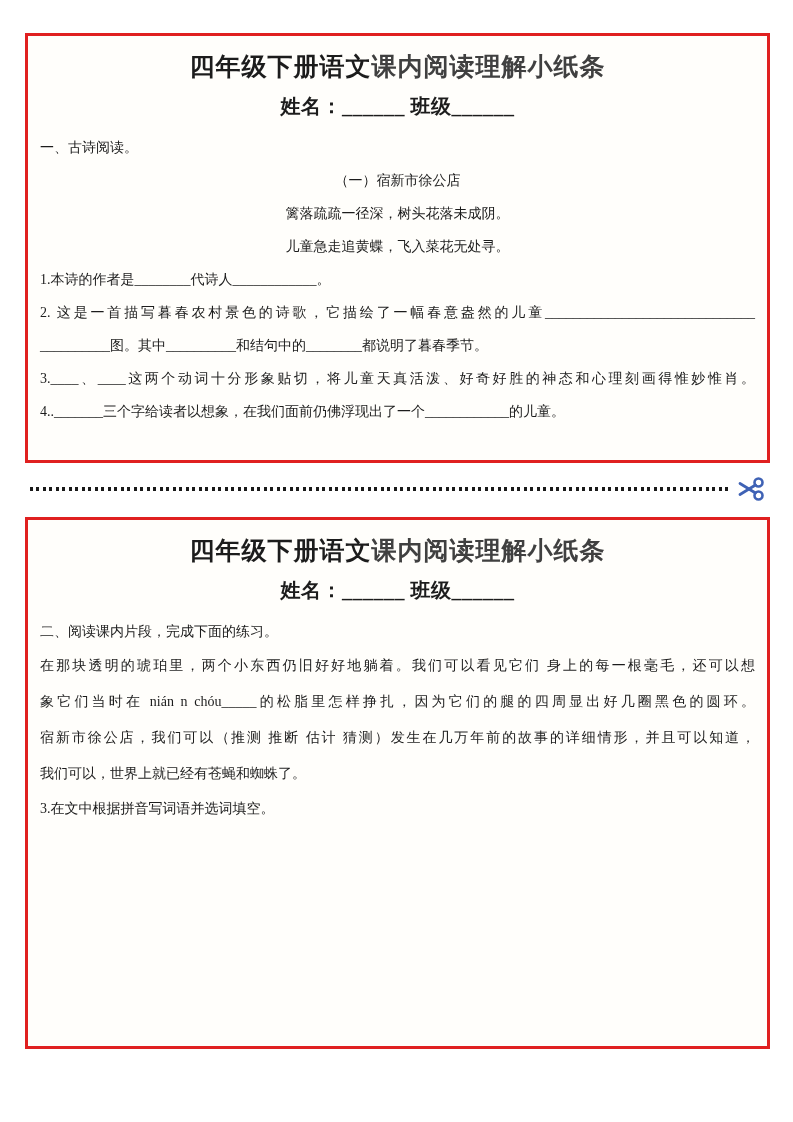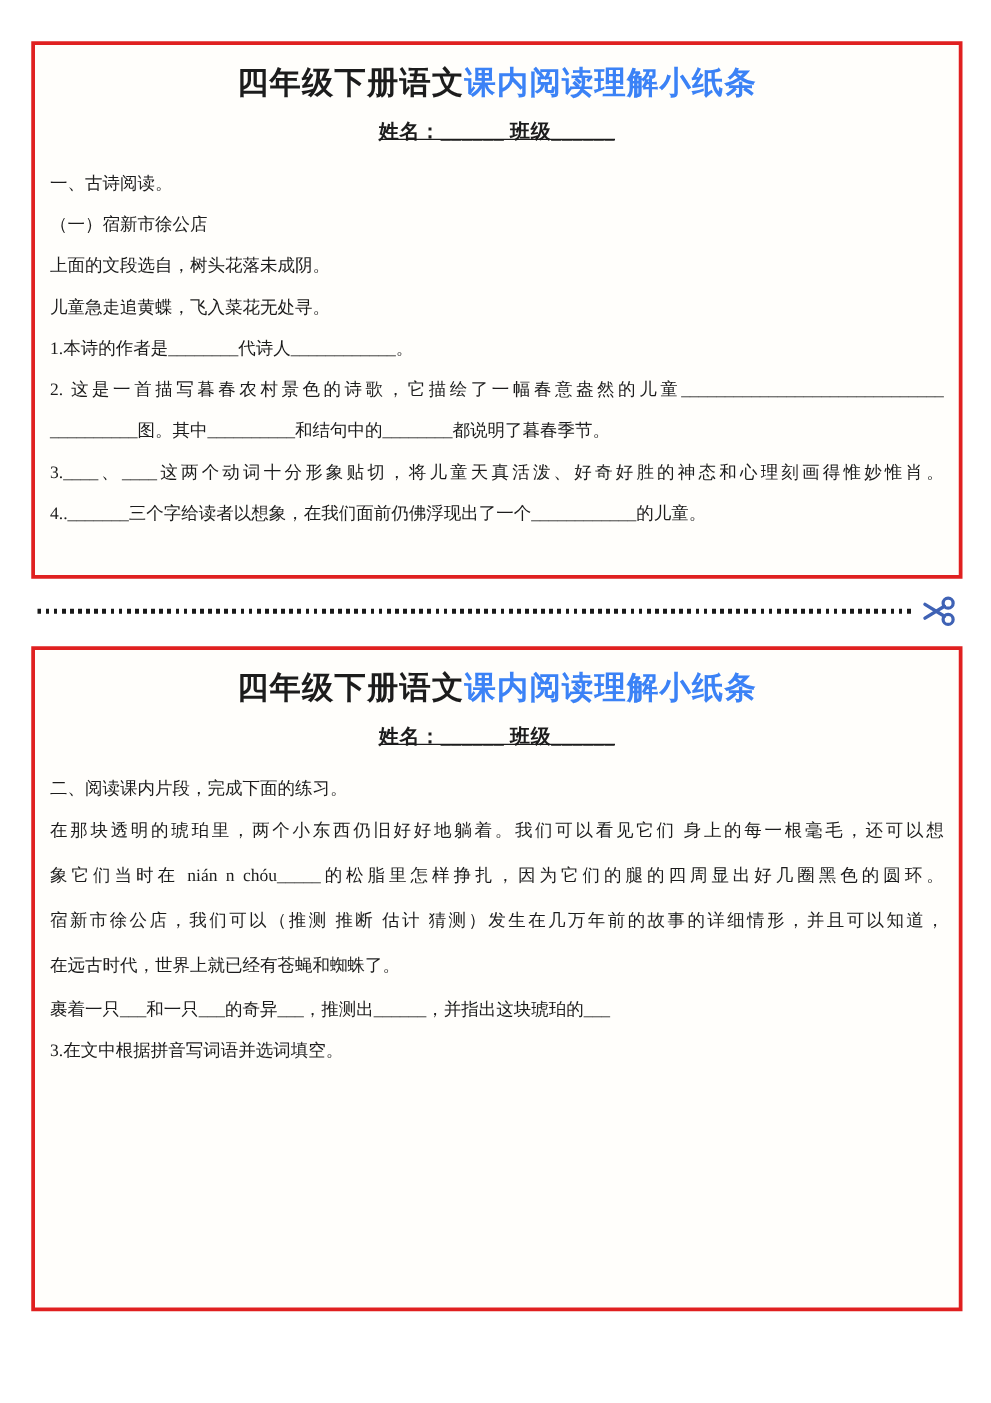--- a/index.html
+++ b/index.html
@@ -12,27 +12,27 @@
     position:absolute;left:25px;width:745px;box-sizing:border-box;
     border:3px solid #e02020;background:#fffefb;
     padding:14px 12px 0 12px;overflow:hidden;
   }
   #slip1{top:33px;height:430px;}
   #slip2{top:517px;height:532px;}
   .doc-title{
     text-align:center;font-size:25px;font-weight:bold;
     line-height:34px;white-space:nowrap;letter-spacing:1px;
   }
-  .doc-title .red{color:#3b82f6;}
+  .doc-title .red{color:#404040;}
   .name-line{
-    text-align:center;font-size:16px;line-height:26px;margin-top:9px;
-    font-weight:bold;letter-spacing:.5px;text-decoration:underline;
+    text-align:center;font-size:20px;line-height:26px;margin-top:9px;
+    font-weight:bold;letter-spacing:.5px;
   }
   .line{font-size:14px;line-height:33px;white-space:nowrap;}
-  .line.center{text-align:left;white-space:normal;}
+  .line.center{text-align:center;white-space:normal;}
   .line.j{white-space:normal;text-align:justify;text-align-last:justify;}
   .section-heading{margin-top:12px;}
   .passage .line{line-height:36px;}
   .divider{
     position:absolute;left:30px;top:487px;width:700px;height:4px;
     background:repeating-linear-gradient(90deg,#1a1a1a 0 3px,transparent 3px 6.5px);
   }
   .scissors{
     position:absolute;left:736px;top:473px;width:32px;height:32px;
   }
@@ -41,21 +41,21 @@
 </head>
 <body>
 
 <div class="slip" id="slip1">
   <div class="doc-title">
     <span>四年级下册语文</span><span class="red">课内阅读理解小纸条</span>
   </div>
   <div class="name-line">姓名：______  班级______</div>
   <div class="line section-heading">一、古诗阅读。</div>
   <div class="line center">（一）宿新市徐公店</div>
-  <div class="line center">上面的文段选自，树头花落未成阴。</div>
+  <div class="line center">篱落疏疏一径深，树头花落未成阴。</div>
   <div class="line center">儿童急走追黄蝶，飞入菜花无处寻。</div>
   <div class="line">1.本诗的作者是________代诗人____________。</div>
   <div class="line j">2. 这是一首描写暮春农村景色的诗歌，它描绘了一幅春意盎然的儿童______________________________</div>
   <div class="line">__________图。其中__________和结句中的________都说明了暮春季节。</div>
   <div class="line j">3.____、____这两个动词十分形象贴切，将儿童天真活泼、好奇好胜的神态和心理刻画得惟妙惟肖。</div>
   <div class="line">4.._______三个字给读者以想象，在我们面前仍佛浮现出了一个____________的儿童。</div>
 </div>
 
 <div class="divider"></div>
 <div class="scissors">
@@ -70,18 +70,17 @@
 <div class="slip" id="slip2">
   <div class="doc-title">
     <span>四年级下册语文</span><span class="red">课内阅读理解小纸条</span>
   </div>
   <div class="name-line">姓名：______  班级______</div>
   <div class="line section-heading">二、阅读课内片段，完成下面的练习。</div>
   <div class="passage">
     <div class="line j">在那块透明的琥珀里，两个小东西仍旧好好地躺着。我们可以看见它们 身上的每一根毫毛，还可以想</div>
     <div class="line j">象它们当时在 nián n chóu_____的松脂里怎样挣扎，因为它们的腿的四周显出好几圈黑色的圆环。</div>
     <div class="line j">宿新市徐公店，我们可以（推测 推断 估计 猜测）发生在几万年前的故事的详细情形，并且可以知道，</div>
-    <div class="line">在远古时代，世界上就已经有苍蝇和蜘蛛了。</div>
+    <div class="line">我们可以，世界上就已经有苍蝇和蜘蛛了。</div>
   </div>
-  <div class="line">裹着一只___和一只___的奇异___，推测出______，并指出这块琥珀的___</div>
   <div class="line">3.在文中根据拼音写词语并选词填空。</div>
 
 </div>
 
 </body></html>

